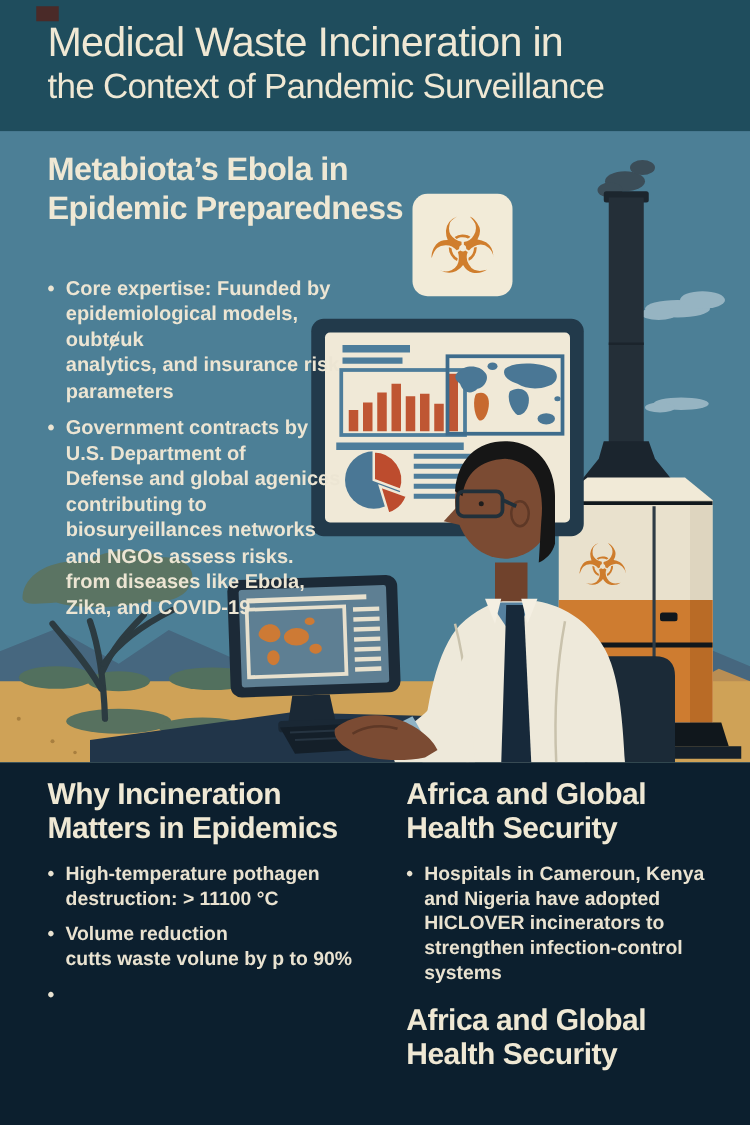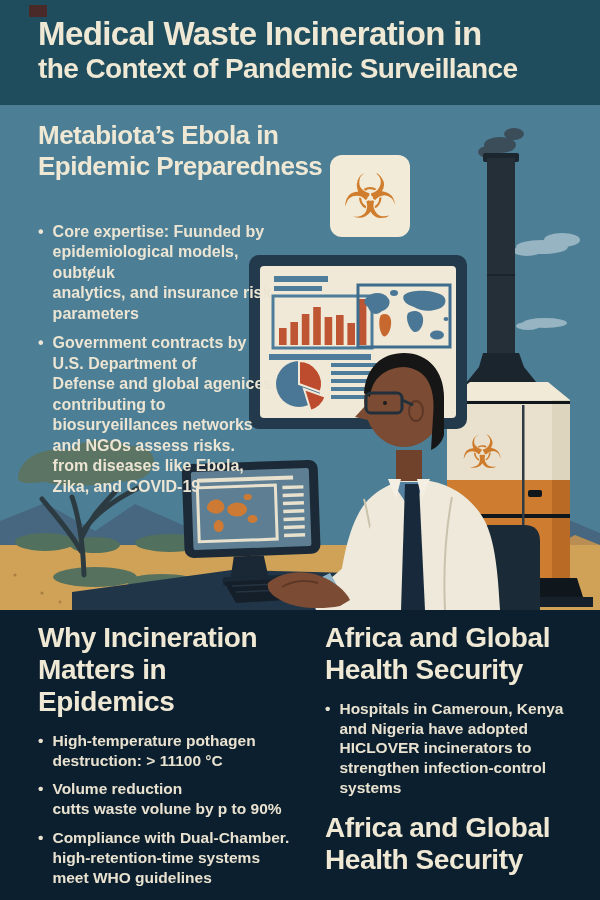--- a/index.html
+++ b/index.html
@@ -4,37 +4,37 @@
 <style>
   html,body{margin:0;padding:0;background:#222;}
   .canvas{
     position:relative;width:600px;height:900px;overflow:hidden;
     font-family:"Liberation Sans",sans-serif;
     background:#4c7f96;
   }
   
   .header{position:absolute;left:0;top:0;width:600px;height:105px;background:#1f4d5d;}
   .header-accent{position:absolute;left:29px;top:5px;width:18px;height:12px;background:#4a2a28;}
-  .title{position:absolute;left:38px;top:16px;color:#efe8d4;font-weight:700;letter-spacing:-0.6px;line-height:1.12;}
+  .title{position:absolute;left:38px;top:16px;color:#efe8d4;font-weight:400;letter-spacing:-0.6px;line-height:1.12;}
   .title .l1{font-size:33px;}
   .title .l2{font-size:28px;}
   
   .sec1-head{position:absolute;left:38px;top:120px;color:#efe8d4;font-weight:700;font-size:26px;line-height:1.18;letter-spacing:-0.5px;}
   .sec1-bullets{position:absolute;left:38px;top:222px;width:250px;color:#ece5d3;font-size:16px;line-height:1.28;}
   
   .bullet{display:flex;gap:9px;margin-bottom:9px;font-weight:bold;}
   .bullet .dot{flex:0 0 auto;}
   .bullet .dot::before{content:"•";}
   .pre{white-space:pre-line;}
   
   .footer{position:absolute;left:0;top:610px;width:600px;height:290px;background:#0c1f2e;}
   .col{position:absolute;top:12px;color:#e9e2d0;}
   .col-left{left:38px;width:262px;}
   .col-right{left:325px;width:255px;}
-  .h3{font-weight:700;font-size:28px;line-height:1.14;letter-spacing:-0.4px;color:#efe8d4;margin-bottom:13px;}
+  .h3{font-weight:700;font-size:24px;line-height:1.14;letter-spacing:-0.4px;color:#efe8d4;margin-bottom:13px;}
   .fbullets{font-size:15.5px;line-height:1.28;}
   .subhead{margin-top:14px;}
   
   .scene{position:absolute;left:0;top:105px;width:600px;height:505px;}
 </style>
 </head>
 <body>
 
 <div class="canvas">
 
@@ -273,23 +273,20 @@
           <span class="pre">High-temperature pothagen
 destruction: &gt; 11100 °C</span>
         </div>
         <div class="bullet">
           <span class="dot"></span>
           <span class="pre">Volume reduction
 cutts waste volune by p to 90%</span>
         </div>
         <div class="bullet">
           <span class="dot"></span>
-          <span class="pre">Compliance with Dual-Chamber.
-high-retention-time systems
-meet WHO guidelines</span>
         </div>
       </div>
     </div>
 
     <div class="col col-right">
       <div class="h3">
         <div>Africa and Global</div>
         <div>Health Security</div>
       </div>
       <div class="fbullets">

